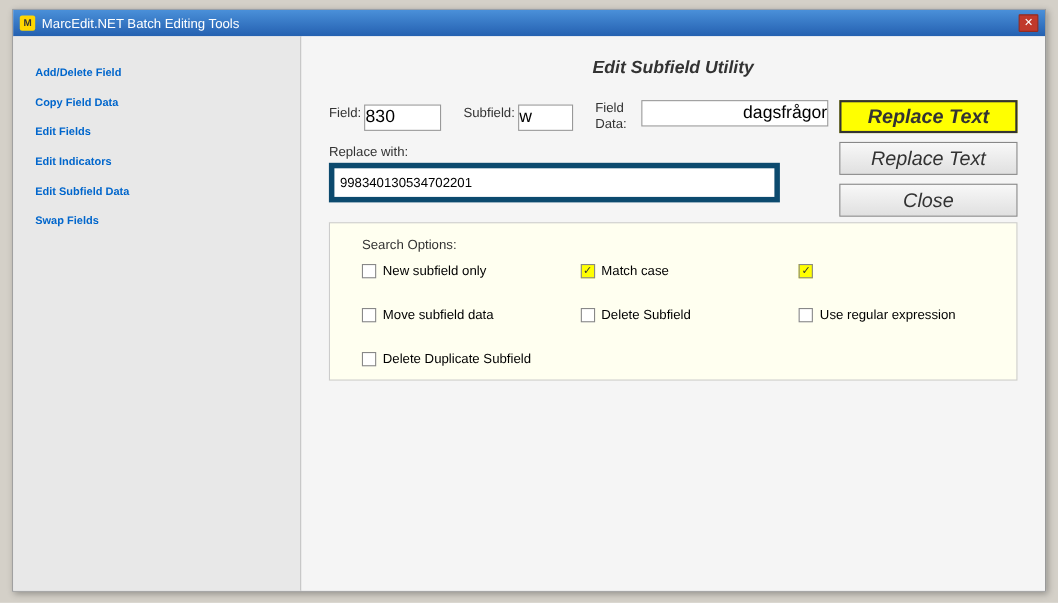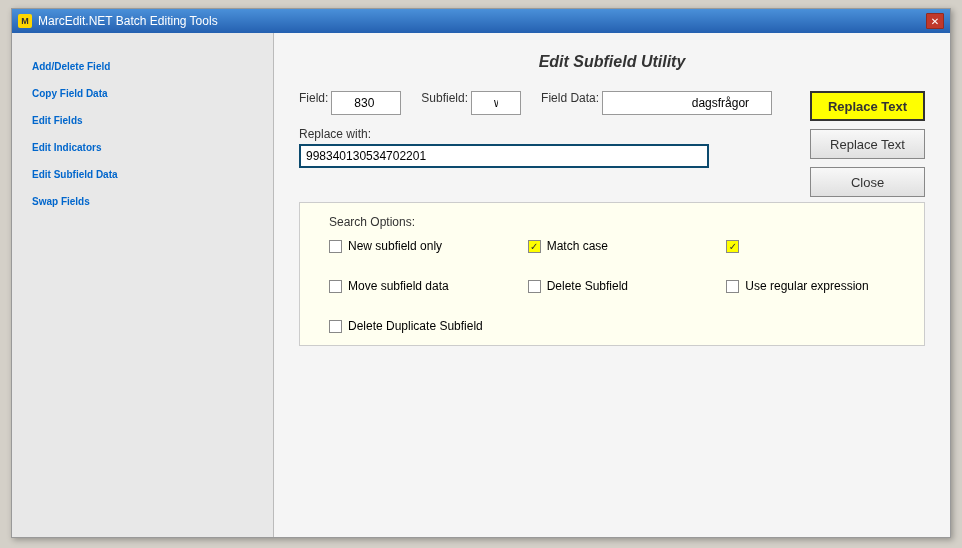--- a/index.html
+++ b/index.html
@@ -108,62 +108,63 @@
       flex-direction: row;
       gap: 3px;
     }
     .field-label {
       font-size: 12px;
       color: #333;
     }
     .field-input {
       border: 1px solid #999;
       background: white;
-      padding: 3px 22px;
-      font-size: 12px;
+      padding: 3px 0;
+      font-size: 16px;
       height: 24px;
     }
     .field-input-wide {
       width: 170px;
       text-align: right;
     }
     .field-input-small {
       width: 70px;
     }
     .field-input-medium {
       width: 50px;
     }
     .replace-with-row {
       margin-bottom: 12px;
     }
     .replace-with-row .field-label {
       margin-bottom: 3px;
     }
     .replace-input {
       width: 410px;
-      border: 2px solid #0c4a6e;
+      border: 5px solid #0c4a6e;
       background: white;
       padding: 3px 5px;
       font-size: 12px;
-      height: 24px;
+      height: 36px;
     }
     .buttons-col {
       display: flex;
       flex-direction: column;
       gap: 8px;
       margin-left: auto;
     }
     .btn {
-      width: 115px;
+      width: 162px;
       height: 30px;
       border: 1px solid #888;
-      font-size: 13px;
+      font-size: 18px;
       cursor: pointer;
       background: linear-gradient(to bottom, #f8f8f8, #e0e0e0);
       color: #333;
+      font-style: italic;
     }
     .btn-replace {
       background: #ffff00;
       border: 2px solid #333;
       font-weight: bold;
     }
     .top-section {
       display: flex;
       align-items: flex-start;
       gap: 10px;

